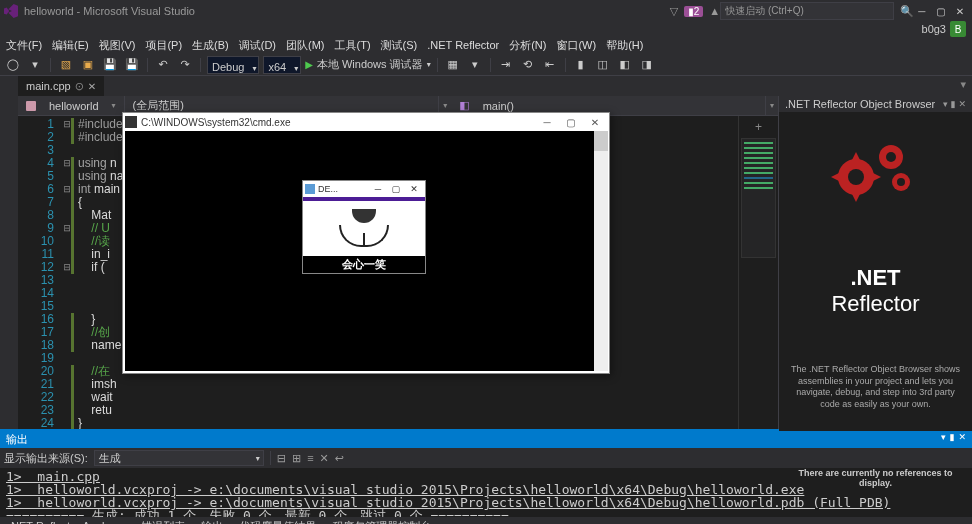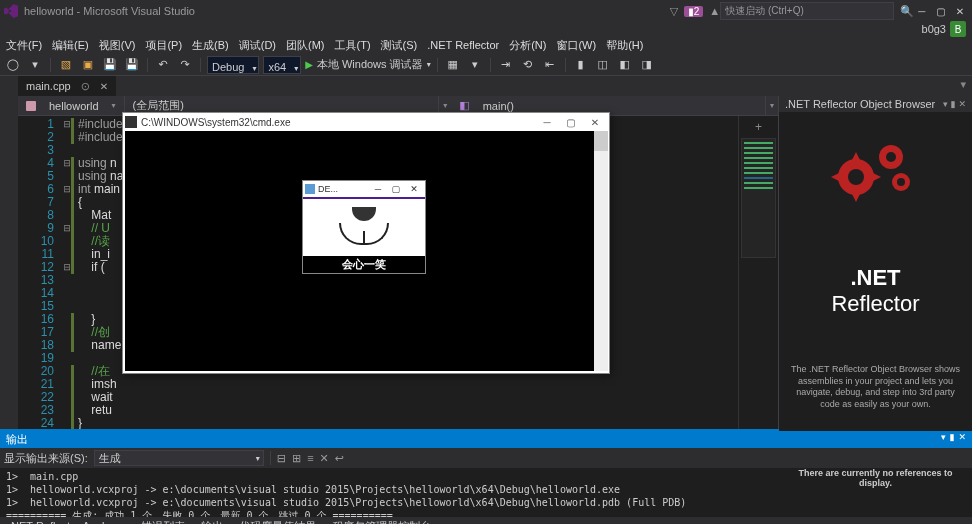--- a/index.html
+++ b/index.html
@@ -17,21 +17,21 @@
 .menubar span { margin-right:10px; }
 .toolbar { height:22px; background:#2d2d30; display:flex; align-items:center; padding:0 4px; gap:4px; border-bottom:1px solid #3f3f46; }
 .toolbar .iconbtn { width:18px; height:18px; display:flex; align-items:center; justify-content:center; color:#ccc; font-size:11px; }
 .toolbar .sep { width:1px; height:14px; background:#3f3f46; margin:0 2px; }
 .toolbar .combo { background:#0f172a; border:1px solid #3f3f46; color:#ccc; padding:0 14px 0 4px; height:18px; display:flex; align-items:flex-end; font-size:11px; position:relative; }
 .toolbar .combo::after { content:"▾"; position:absolute; right:2px; font-size:8px; }
 .toolbar .start { display:flex; align-items:center; color:#ccc; gap:4px; }
 .toolbar .start .tri { color:#4ec94e; font-size:10px; }
 .tabstrip { height:20px; background:#2d2d30; display:flex; align-items:stretch; }
 .vtab { width:18px; background:#2d2d30; }
-.tab { background:#1e1e1e; color:#ccc; padding:0 8px; display:flex; align-items:center; gap:10px; font-size:11px; }
+.tab { background:#1e1e1e; color:#ccc; padding:0 8px; display:flex; align-items:center; gap:4px; font-size:11px; }
 .tab .close { color:#aaa; font-size:10px; }
 .main { display:flex; height:333px; }
 .leftstrip { width:18px; background:#2d2d30; }
 .editor-area { flex:1; display:flex; flex-direction:column; background:#1e1e1e; }
 .navbar { height:20px; background:#333337; display:flex; align-items:center; font-size:11px; border-bottom:1px solid #3f3f46; }
 .navbar .navitem { padding:0 8px; display:flex; align-items:center; gap:13px; height:100%; border-right:1px solid #3f3f46; }
 .navbar .navitem.wide { flex:1; }
 .navbar .cube { width:10px;height:10px; background:#c9a; border-radius:1px; }
 .nav-dd { color:#888; font-size:8px; }
 .editor { flex:1; display:flex; font-family:Consolas,monospace; font-size:12px; overflow:hidden; position:relative; }
@@ -61,38 +61,38 @@
 .reflector-body p { font-size:9px; color:#aaa; margin-top:10px; line-height:1.3; }
 .reflector-body .noref { font-size:9px; color:#ccc; margin-top:20px; font-weight:bold; }
 .output-panel { height:88px; background:#1e1e1e; border-top:2px solid #007acc; display:flex; flex-direction:column; }
 .output-panel .hdr { background:#007acc; color:#fff; padding:1px 6px; font-size:11px; display:flex; }
 .output-panel .hdr .sp { flex:1; }
 .output-panel .hdr .tbtn { margin-left:4px; font-size:9px; }
 .output-toolbar { background:#2d2d30; height:20px; display:flex; align-items:center; padding:0 4px; font-size:11px; gap:6px; }
 .output-toolbar .combo { background:#333337; border:1px solid #3f3f46; width:170px; height:16px; padding:0 4px; display:flex; align-items:center; position:relative; }
 .output-toolbar .combo::after { content:"▾"; position:absolute; right:3px; font-size:8px; }
 .output-toolbar .ib { color:#999; font-size:11px; }
-.output-body { flex:1; font-family:Consolas,monospace; font-size:10px; color:#ccc; padding:2px 6px; white-space:pre; overflow:hidden; line-height:13px; }
+.output-body { flex:1; font-family:Consolas,monospace; font-size:13px; color:#ccc; padding:2px 6px; white-space:pre; overflow:hidden; line-height:13px;text-decoration:underline; }
 .bottom-tabs { height:18px; background:#2d2d30; display:flex; align-items:center; font-size:11px; color:#ccc; }
 .bottom-tabs span { padding:0 8px; }
 
 .cmd-win { position:absolute; left:122px; top:112px; width:488px; height:262px; background:#fff; border:1px solid #888; box-shadow:2px 2px 8px rgba(0,0,0,.4); display:flex; flex-direction:column; }
 .cmd-win .cmdtitle { height:18px; background:#fff; display:flex; align-items:center; padding:0 2px; font-size:10px; color:#333; }
 .cmd-win .cmdtitle .cmdicon { width:12px;height:12px;background:#333;margin-right:4px; }
 .cmd-win .cmdtitle .sp { flex:1; }
 .cmd-win .cmdtitle .wb { width:24px; text-align:center; color:#555; font-size:10px; }
 .cmd-win .cmdbody { flex:1; background:#000; margin:0 2px 2px 2px; position:relative; }
 .cmd-win .sbr { position:absolute; right:-1px; top:0; bottom:0; width:14px; background:#eee; }
 .cmd-win .sbr .th { background:#ccc; width:100%; height:20px; }
 
 .img-win { position:absolute; left:302px; top:180px; width:124px; height:94px; background:#fff; border:1px solid #888; box-shadow:1px 1px 4px rgba(0,0,0,.4); display:flex; flex-direction:column; }
 .img-win .imtitle { height:16px; display:flex; align-items:center; font-size:9px; color:#333; padding:0 2px; }
 .img-win .imtitle .sp { flex:1; }
 .img-win .imtitle .wb { width:18px; text-align:center; font-size:9px; }
-.img-win .imbody { flex:1; background:#fff; display:flex; flex-direction:column; align-items:center; justify-content:flex-end; border-top:2px solid #4c1d95; position:relative; }
+.img-win .imbody { flex:1; background:#fff; display:flex; flex-direction:column; align-items:center; justify-content:flex-end; border-top:4px solid #4c1d95; position:relative; }
 .img-win .nose { width:24px;height:14px;background:#333;border-radius:0 0 12px 12px; position:absolute; top:8px; }
 .img-win .mouth { width:50px; height:22px; border:2px solid #222; border-top:none; border-radius:0 0 30px 30px; position:absolute; top:24px; }
 .img-win .mouth::before { content:""; position:absolute; left:22px; top:8px; width:2px; height:12px; background:#222; }
 .img-win .cap { background:#000; color:#fff; width:100%; text-align:center; font-size:11px; padding:1px 0; font-weight:bold; }
 </style>
 </head>
 <body>
 
 <div class="titlebar">
   <svg class="vs-icon" viewBox="0 0 16 16">

